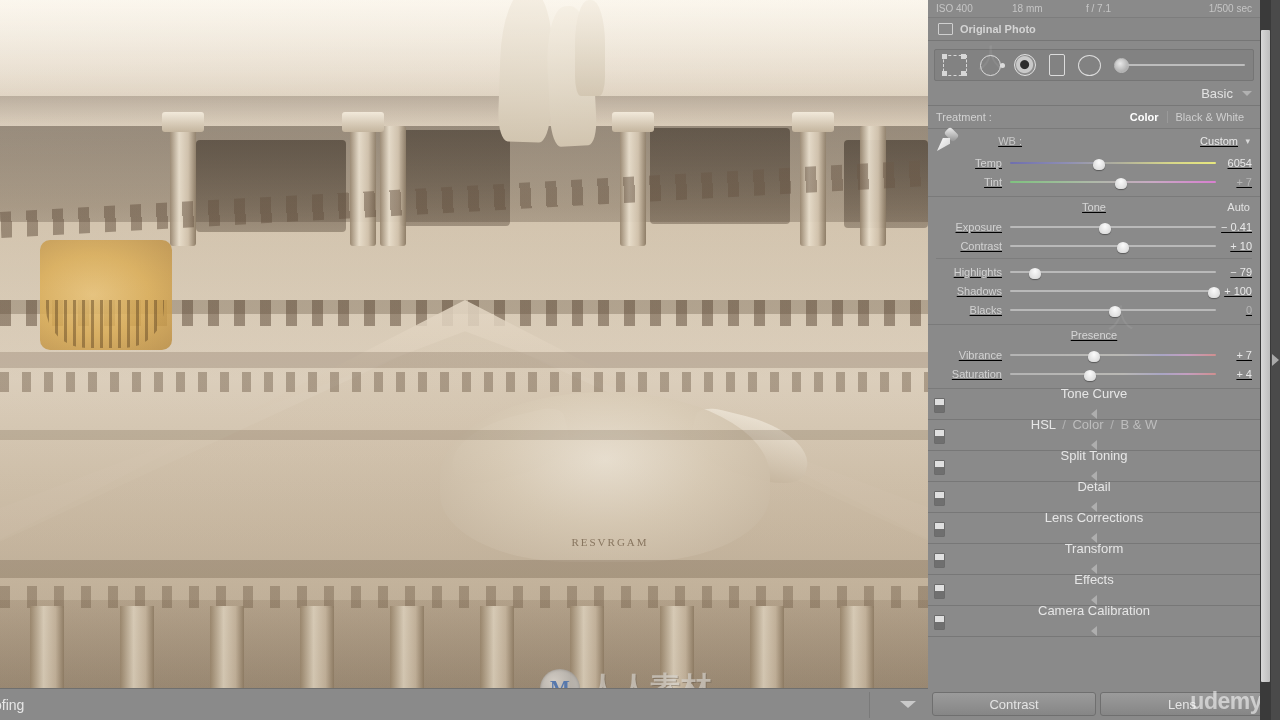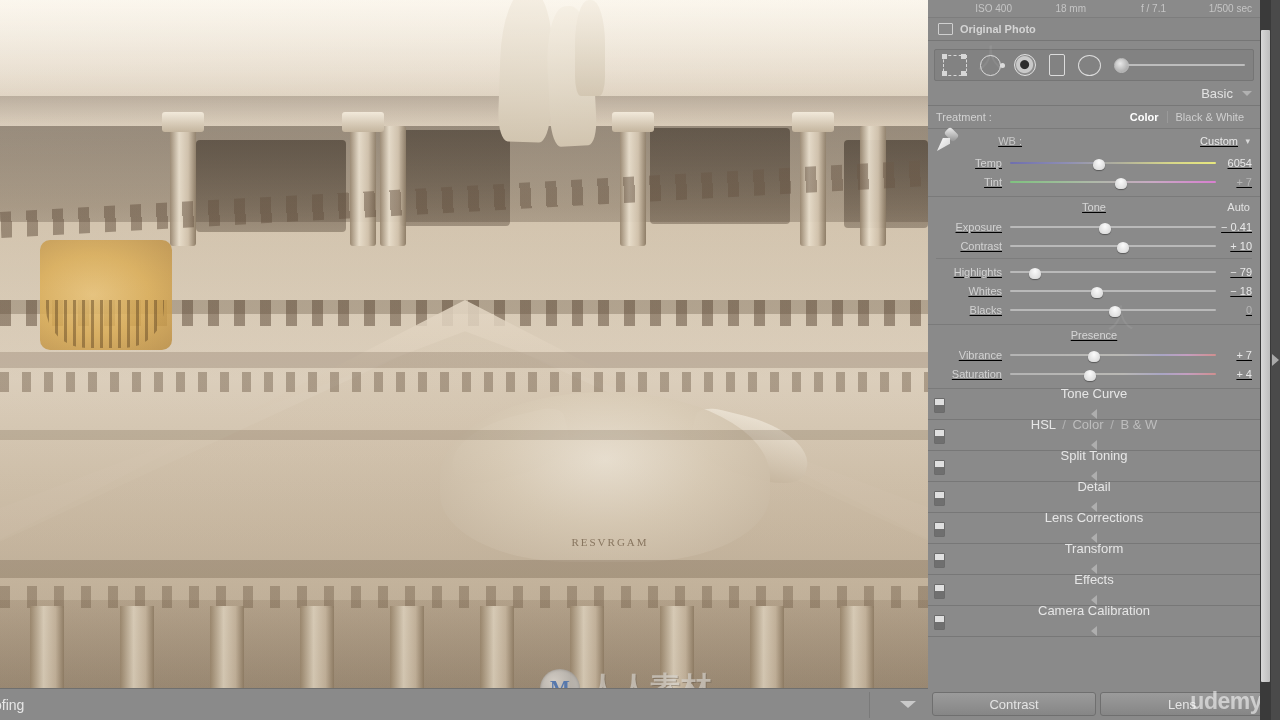--- a/index.html
+++ b/index.html
@@ -172,21 +172,21 @@
   
   #right-panel{
     position:absolute;left:928px;top:0;width:332px;height:720px;
     background:#8a8a8a;overflow:hidden;
   }
   #meta-row{
     height:17px;display:flex;align-items:center;
     border-bottom:1px solid #7d7d7d;
     color:#c5c5c5;font-size:10px;padding:0 8px;
   }
-  #meta-row span{flex:1;text-align:right;}
+  #meta-row span{flex:1;}
   #meta-row span:nth-child(1){flex:0 0 76px;}
   #meta-row span:nth-child(2){flex:0 0 74px;}
   #meta-row span:nth-child(3){flex:0 0 80px;}
   #meta-row span:nth-child(4){text-align:right;}
 
   #original-photo-row{
     height:22px;display:flex;align-items:center;gap:7px;padding:0 10px;
     border-bottom:1px solid #767676;background:#888;font-weight:bold;
   }
   .rect-icon{
@@ -533,26 +533,26 @@
       <div class="divider"></div>
       <div class="row">
         <span class="label">Highlights</span>
         <span class="slider">
           <span class="track"></span>
             <span class="knob" style="left:12%"></span>
         </span>
         <span class="value">− 79</span>
       </div>
       <div class="row">
-        <span class="label">Whites</span>
+        <span class="label">Shadows</span>
         <span class="slider">
           <span class="track"></span>
-            <span class="knob" style="left:42%"></span>
-        </span>
-        <span class="value">− 18</span>
+            <span class="knob" style="left:99%"></span>
+        </span>
+        <span class="value">+ 100</span>
       </div>
       <div class="row">
         <span class="label">Blacks</span>
         <span class="slider">
           <span class="track"></span>
             <span class="knob" style="left:51%"></span>
         </span>
         <span class="value dim">0</span>
       </div>
       <div style="height:5px"></div>

